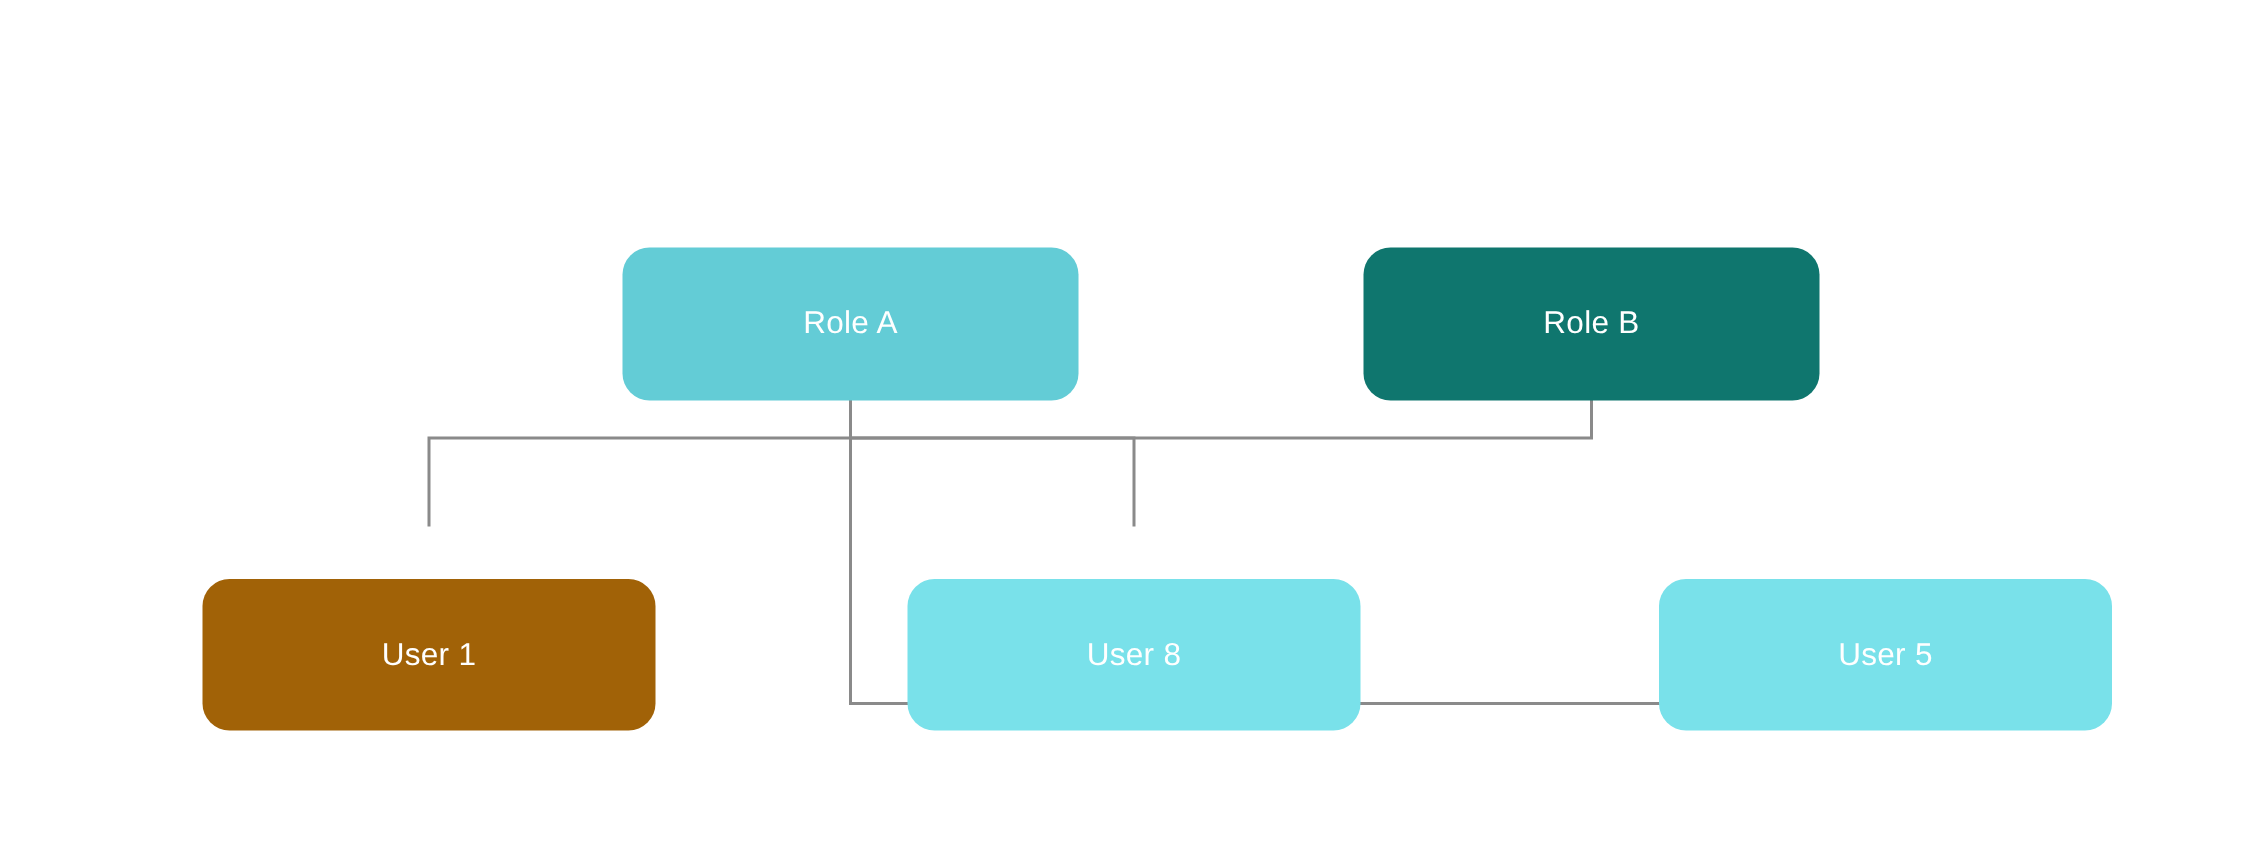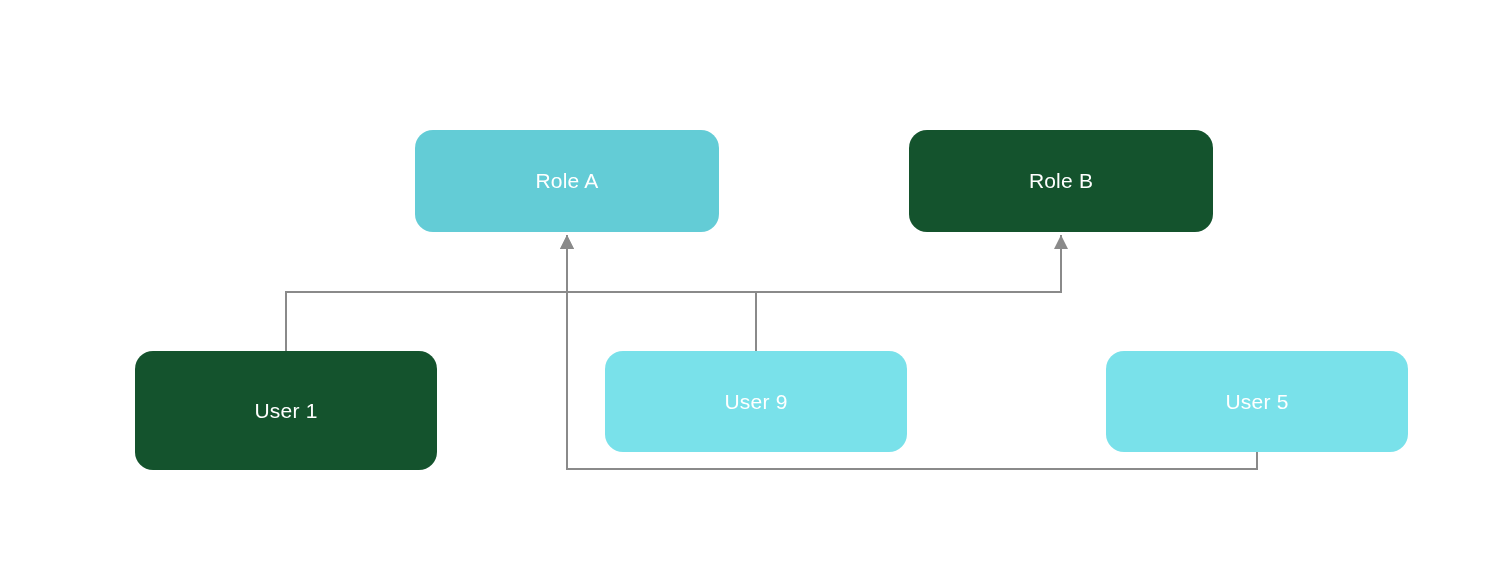--- a/index.html
+++ b/index.html
@@ -24,20 +24,21 @@
     pointer-events: none;
   }
   .node {
     position: absolute;
     border-radius: 18px;
     display: flex;
     align-items: center;
     justify-content: center;
     box-sizing: border-box;
     cursor: default;
+    margin-top: 35px;
   }
   .node .node-label {
     color: #ffffff;
     font-size: 21px;
     font-weight: 400;
     letter-spacing: 0.2px;
     user-select: none;
   }
 </style>
 </head>
@@ -55,29 +56,29 @@
         <polyline points="286,351 286,292 1061,292 1061,235" fill="none" stroke="#8a8a8a" stroke-width="2" marker-end="url(#arrowhead)"></polyline>
         <polyline points="756,351 756,292 567,292 567,235" fill="none" stroke="#8a8a8a" stroke-width="2" marker-end="url(#arrowhead)"></polyline>
         <polyline points="1257,452 1257,469 567,469 567,235" fill="none" stroke="#8a8a8a" stroke-width="2" marker-end="url(#arrowhead)"></polyline>
       </g>
   </svg>
 
   <div class="node" style="left: 415px; top: 130px; width: 304px; height: 102px; background: rgb(99, 204, 214);">
     <span class="node-label">Role A</span>
   </div>
 
-  <div class="node" style="left: 909px; top: 130px; width: 304px; height: 102px; background: #14532d;">
+  <div class="node" style="left: 909px; top: 130px; width: 304px; height: 102px; background: #0f766e;">
     <span class="node-label">Role B</span>
   </div>
 
-  <div class="node" style="left: 135px; top: 351px; width: 302px; height: 119px; background: #14532d;">
+  <div class="node" style="left: 135px; top: 351px; width: 302px; height: 101px; background: #a16207;">
     <span class="node-label">User 1</span>
   </div>
 
   <div class="node" style="left: 605px; top: 351px; width: 302px; height: 101px; background: rgb(121, 225, 234);">
-    <span class="node-label">User 9</span>
+    <span class="node-label">User 8</span>
   </div>
 
   <div class="node" style="left: 1106px; top: 351px; width: 302px; height: 101px; background: rgb(121, 225, 234);">
     <span class="node-label">User 5</span>
   </div>
 
 </div>
 
 </body></html>

